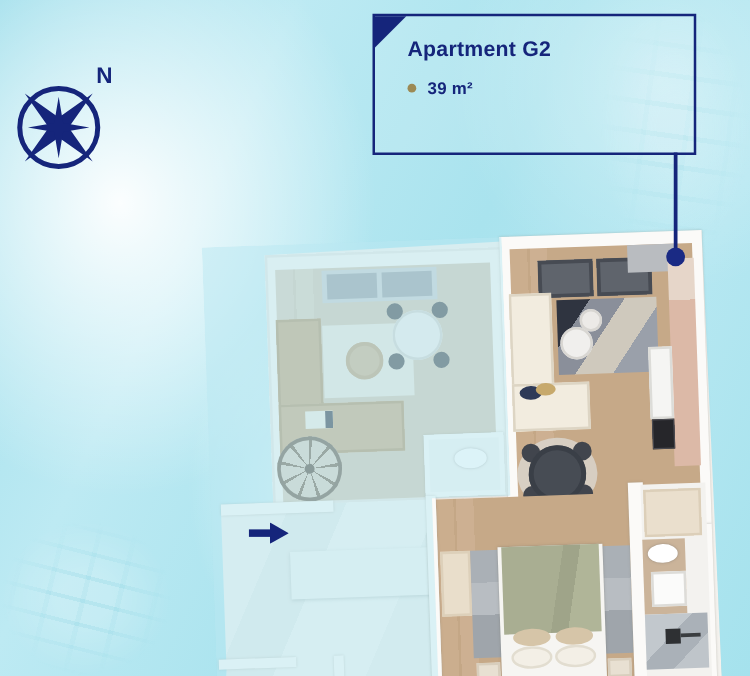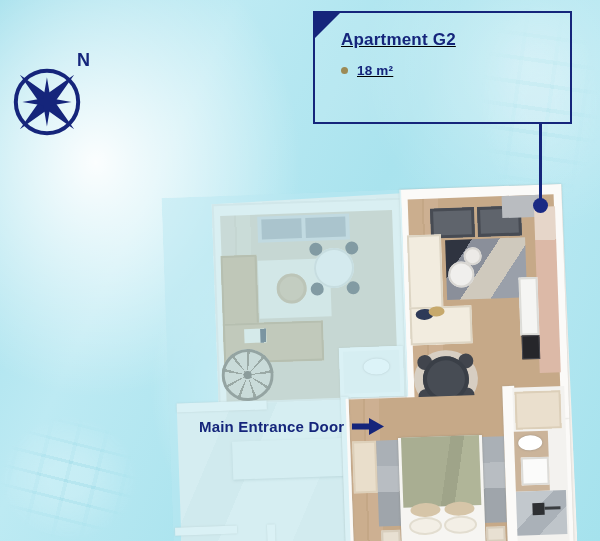--- a/index.html
+++ b/index.html
@@ -22,22 +22,22 @@
       repeating-linear-gradient(8deg, rgba(255,255,255,.28) 0 20px, rgba(120,195,210,.18) 20px 24px),
       repeating-linear-gradient(98deg, rgba(255,255,255,.20) 0 30px, rgba(120,195,210,.12) 30px 34px);
     -webkit-mask-image:radial-gradient(closest-side at 75% 35%, #000 25%, transparent 100%);
     mask-image:radial-gradient(closest-side at 75% 35%, #000 25%, transparent 100%);}
 
   
   .compass{position:absolute;left:7px;top:62px;width:80px;height:80px;}
   .north{position:absolute;left:77px;top:50px;color:#15257b;font-size:18px;font-weight:800;}
 
   
-  .panel{position:absolute;left:313px;top:11px;width:255px;height:109px;
-    border:2.5px solid #15257b;background:rgba(255,255,255,.10);text-decoration:underline;}
+  .panel{position:absolute;left:298px;top:11px;width:255px;height:109px;
+    border:2.5px solid #15257b;background:rgba(255,255,255,.10);}
   .panel .fold{position:absolute;left:0;top:0;width:0;height:0;
     border-top:25px solid #15257b;border-right:25px solid transparent;}
   .panel .title{margin:17px 0 13px 26px;color:#15257b;font-size:17px;font-weight:700;letter-spacing:.2px;}
   .panel .row{display:flex;align-items:center;gap:9px;margin:0 0 10px 26px;}
   .panel .dot{width:7px;height:7px;border-radius:50%;background:#9c8a55;flex:0 0 auto;}
   .panel .item{color:#15257b;font-size:13.5px;font-weight:700;letter-spacing:.2px;}
 
   
   .leader-line{position:absolute;left:539px;top:122px;width:2.5px;height:78px;background:#15257b;}
   .leader-dot{position:absolute;left:533px;top:198px;width:15px;height:15px;border-radius:50%;background:#1a2a84;}
@@ -157,27 +157,26 @@
     <div class="abs" style="left:372px;top:322px;width:16px;height:3px;background:#3a3d40;"></div>
 
     <div class="abs ghost-overlay"></div>
   </div>
 
   <div class="panel">
     <div class="fold"></div>
     <div class="title">Apartment G2</div>
     <div class="row">
       <span class="dot"></span>
-      <span class="item">18 m²</span>
+      <span class="item">39 m²</span>
     </div>
   </div>
 
   <div class="leader-line"></div>
   <div class="leader-dot"></div>
 
   <div class="entrance">
-    <span class="txt">Main Entrance Door</span>
     <svg width="32" height="17" viewBox="0 0 32 17">
       <rect x="0" y="5.5" width="17" height="6" fill="#15257b"></rect>
       <polygon points="17,0 32,8.5 17,17" fill="#15257b"></polygon>
     </svg>
   </div>
 </div>
 
 </body></html>

